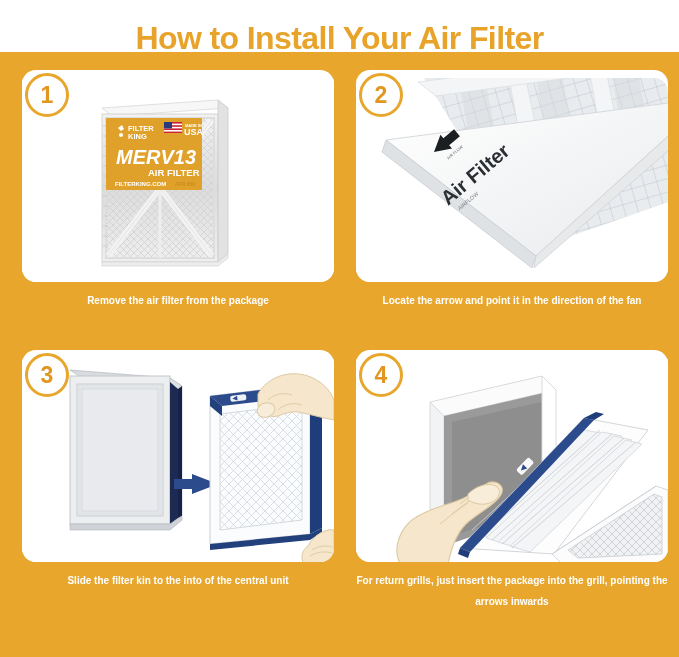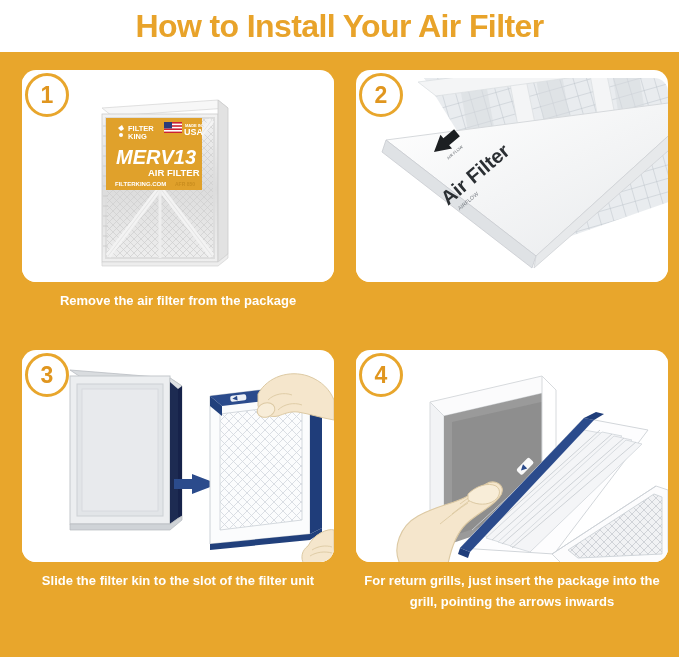--- a/index.html
+++ b/index.html
@@ -16,21 +16,21 @@
   .poster {
     position: relative;
     width: 679px;
     height: 657px;
     background: #ffffff;
     box-sizing: border-box;
   }
   
   .title-band {
     position: absolute;
-    left: 0; top: 0;
+    left: 0; top: 12px;
     width: 679px;
     height: 52px;
     background: #ffffff;
     display: flex;
     align-items: center;
     justify-content: center;
   }
   .title-text {
     font-family: "Liberation Sans", sans-serif;
     font-weight: bold;
@@ -89,21 +89,21 @@
     font-size: 23px;
     color: #E0961F;
     z-index: 9;
   }
   .caption {
     width: 312px;
     margin-top: 8px;
     text-align: center;
     font-family: "Liberation Sans", sans-serif;
     font-weight: bold;
-    font-size: 13px;
+    font-size: 10px;
     line-height: 21px;
     color: #FFFFFF;
   }
   .art {
     position: absolute;
     left: 0; top: 8px;
     width: 312px;
     height: 212px;
   }
   .art svg { display: block; }
@@ -252,20 +252,21 @@
 
               <g transform="translate(78,74) rotate(-40)">
                 <path d="M0 0 L16 -9 L16 -4.5 L30 -4.5 L30 4.5 L16 4.5 L16 9 Z" fill="#1c1f22"></path>
                 <text x="6" y="15" font-family="Liberation Sans, sans-serif" font-size="4" fill="#6b7075">AIR FLOW</text>
               </g>
             </g>
           </svg>
         </div>
         <div class="badge">2</div>
       </div>
+      <div class="caption">Locate the arrow and point it in the direction of the fan</div>
     </div>
 
     <div class="step s3">
       <div class="card">
         <div class="art">
           <svg width="312" height="212" viewBox="0 0 312 212" xmlns="http://www.w3.org/2000/svg">
             <defs>
               <pattern id="mesh3" width="9" height="9" patternUnits="userSpaceOnUse">
                 <path d="M0 9 L9 0 M-2 2 L2 -2 M7 11 L11 7" stroke="#d2d7dd" stroke-width="0.8" fill="none"></path>
                 <path d="M0 0 L9 9 M-2 7 L2 11 M7 -2 L11 2" stroke="#d2d7dd" stroke-width="0.8" fill="none"></path>
@@ -314,21 +315,21 @@
             <g>
               <path d="M286 188 C292 176, 306 170, 312 172 L312 206 L282 206
                        C278 200, 280 192, 286 188 Z" fill="#F5E6CC" stroke="#dcc9a3" stroke-width="1"></path>
               <path d="M290 192 C296 188, 304 187, 310 189" fill="none" stroke="#dcc9a3" stroke-width="0.9"></path>
               <path d="M288 198 C294 194, 303 193, 310 195" fill="none" stroke="#dcc9a3" stroke-width="0.9"></path>
             </g>
           </svg>
         </div>
         <div class="badge">3</div>
       </div>
-      <div class="caption">Slide the filter kin to the slot of the filter unit</div>
+      <div class="caption">Slide the filter kin to the into of the central unit</div>
     </div>
 
     <div class="step s4">
       <div class="card">
         <div class="art">
           <svg width="312" height="212" viewBox="0 0 312 212" xmlns="http://www.w3.org/2000/svg">
             <defs>
               <pattern id="grillmesh" width="8" height="8" patternUnits="userSpaceOnUse">
                 <rect width="8" height="8" fill="#f1f2f4"></rect>
                 <path d="M0 0 L8 8 M8 0 L0 8" stroke="#c8ccd1" stroke-width="0.8"></path>

